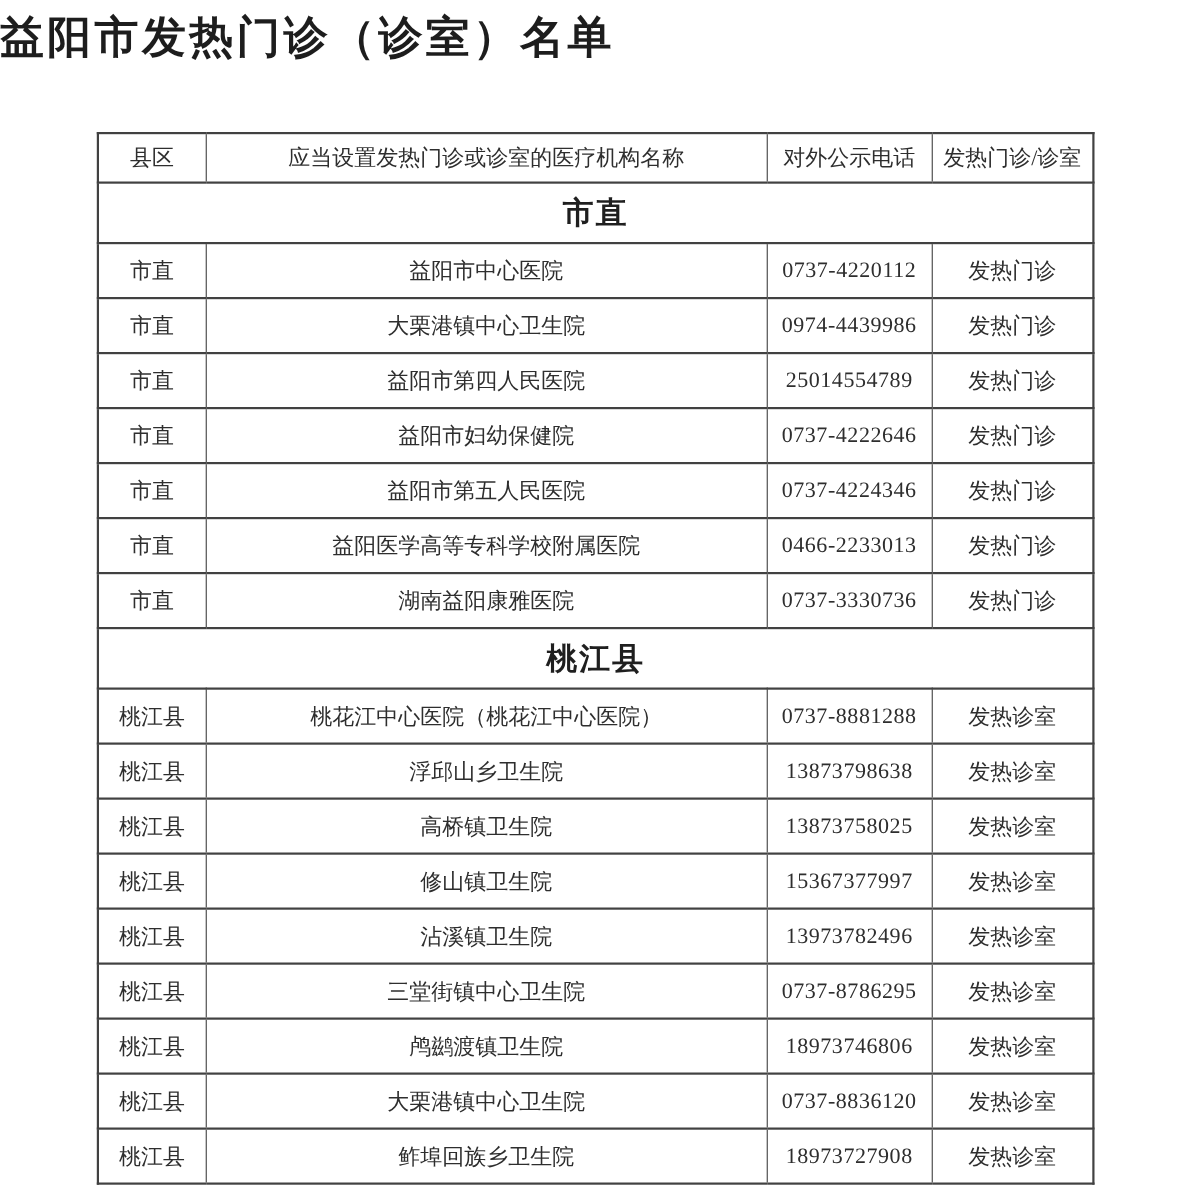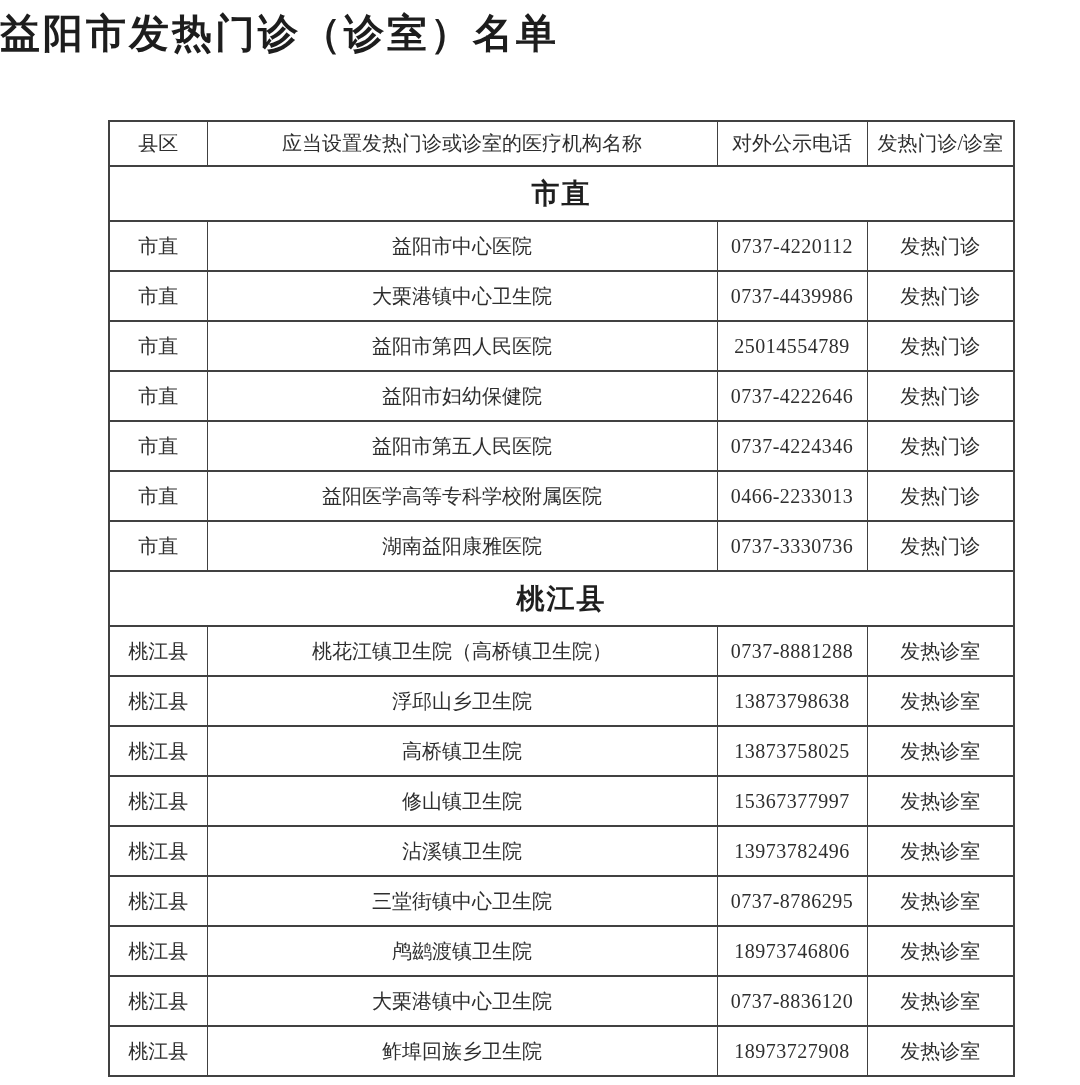--- a/index.html
+++ b/index.html
@@ -29,21 +29,20 @@
     white-space: nowrap;
   }
   table.clinic-table {
     position: absolute;
     top: 120px;
     left: 88px;
     width: 905px;
     border-collapse: collapse;
     table-layout: fixed;
     background: #ffffff;
-    margin-left: 20px;
   }
   table.clinic-table th,
   table.clinic-table td {
     border: 2px solid #414141;
     border-left-width: 1px;
     border-right-width: 1px;
     text-align: center;
     vertical-align: middle;
     padding: 0 4px;
     font-size: 20px;
@@ -98,21 +97,21 @@
 
     <tr class="data-row">
       <td class="county-cell">市直</td>
       <td class="name-cell">益阳市中心医院</td>
       <td class="phone-cell">0737-4220112</td>
       <td class="type-cell">发热门诊</td>
     </tr>
     <tr class="data-row">
       <td class="county-cell">市直</td>
       <td class="name-cell">大栗港镇中心卫生院</td>
-      <td class="phone-cell">0737-4439986</td>
+      <td class="phone-cell">0974-4439986</td>
       <td class="type-cell">发热门诊</td>
     </tr>
     <tr class="data-row">
       <td class="county-cell">市直</td>
       <td class="name-cell">益阳市第四人民医院</td>
       <td class="phone-cell">25014554789</td>
       <td class="type-cell">发热门诊</td>
     </tr>
     <tr class="data-row">
       <td class="county-cell">市直</td>
@@ -138,21 +137,21 @@
       <td class="phone-cell">0737-3330736</td>
       <td class="type-cell">发热门诊</td>
     </tr>
 
     <tr class="section-row">
       <td colspan="4">桃江县</td>
     </tr>
 
     <tr class="data-row">
       <td class="county-cell">桃江县</td>
-      <td class="name-cell">桃花江镇卫生院（高桥镇卫生院）</td>
+      <td class="name-cell">桃花江中心医院（桃花江中心医院）</td>
       <td class="phone-cell">0737-8881288</td>
       <td class="type-cell">发热诊室</td>
     </tr>
     <tr class="data-row">
       <td class="county-cell">桃江县</td>
       <td class="name-cell">浮邱山乡卫生院</td>
       <td class="phone-cell">13873798638</td>
       <td class="type-cell">发热诊室</td>
     </tr>
     <tr class="data-row">

